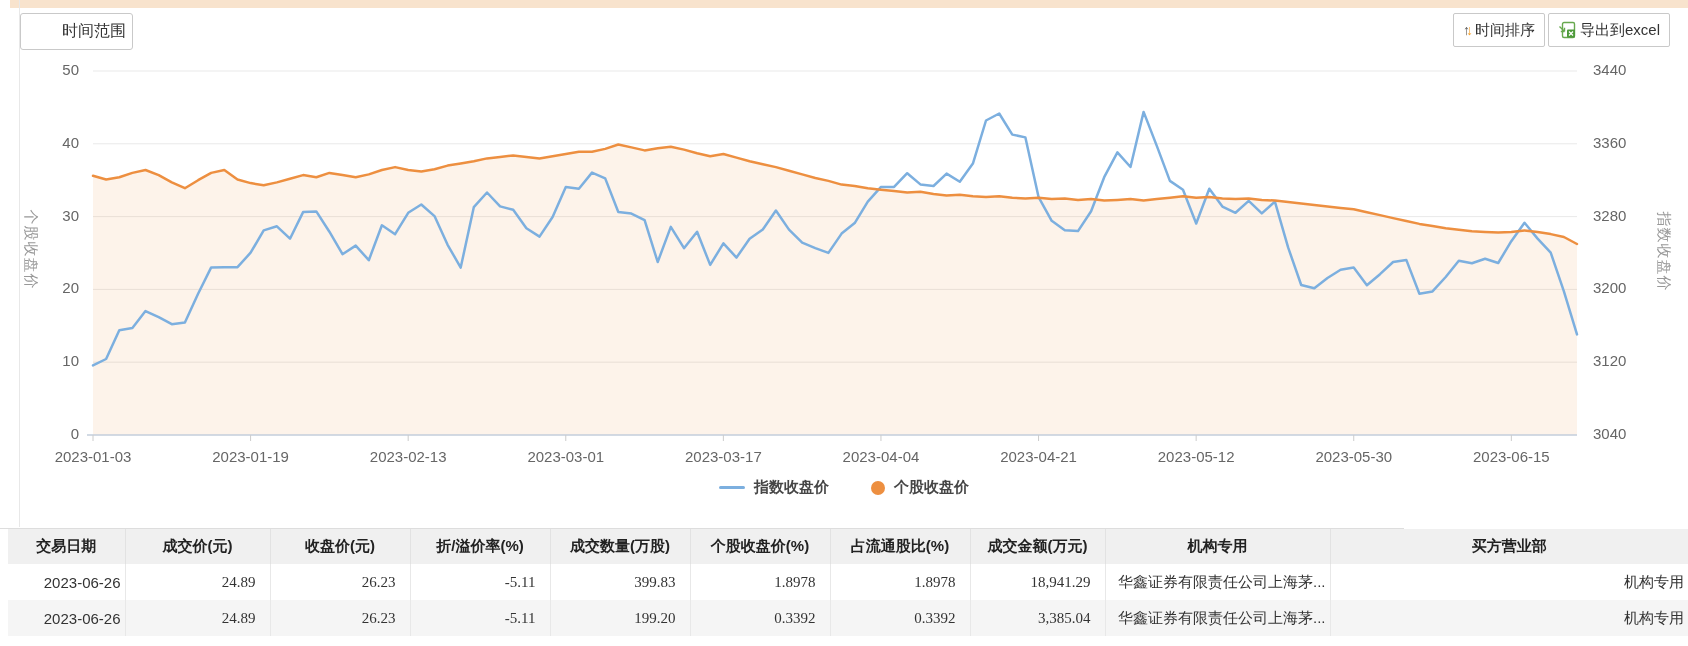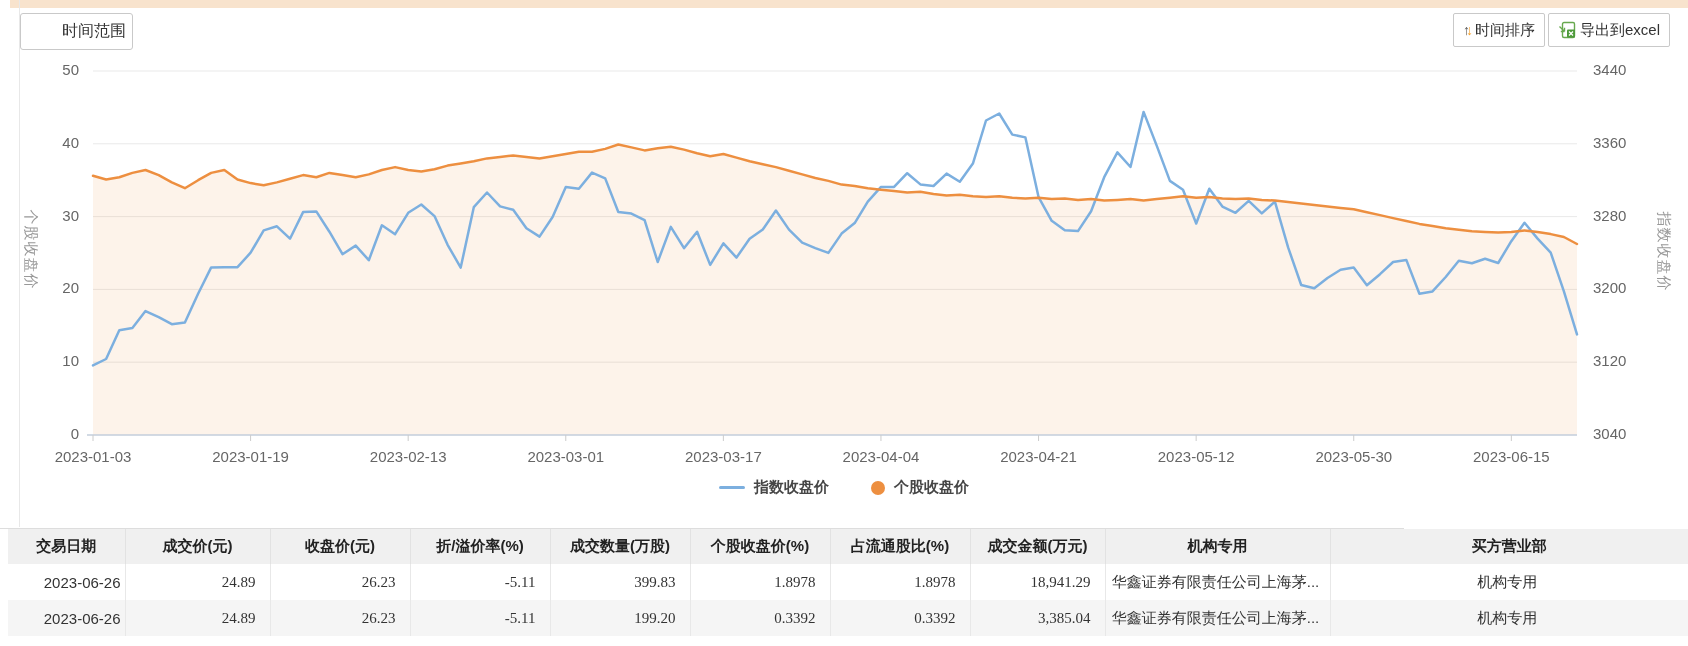--- a/index.html
+++ b/index.html
@@ -30,21 +30,21 @@
   #table-wrap{position:absolute;left:0;top:528px;width:1404px;border-top:1px solid #ddd;}
   table{border-collapse:collapse;table-layout:fixed;width:1680px;margin-left:8px;}
   th{background:#f0f0f0;height:35px;font-size:15px;font-weight:bold;color:#222;
      text-align:center;border-right:1px solid #e2e2e2;padding:0 4px;box-sizing:border-box;}
   td{height:36px;font-size:15px;color:#333;border-right:1px solid #e8e8e8;
      padding:0 4px;box-sizing:border-box;white-space:nowrap;overflow:hidden;text-overflow:ellipsis;}
   th:last-child,td:last-child{border-right:none;}
   tbody tr:nth-child(even){background:#f5f5f5;}
   td.c-date{text-align:right;padding-left:16px;}
   td.c-num{text-align:right;padding-right:14px;font-family:Liberation Serif, serif;}
-  td.c-txt{text-align:center;padding-left:0;margin-left:18px;}
+  td.c-txt{text-align:right;padding-left:0;margin-left:18px;}
 </style>
 </head>
 <body>
 
 <div id="app">
   <div class="top-strip" style="background: rgb(248, 227, 205);"></div>
   <div class="left-divider"></div>
 
   <button class="btn" id="btn-time-range">
       <span>时间范围</span>

